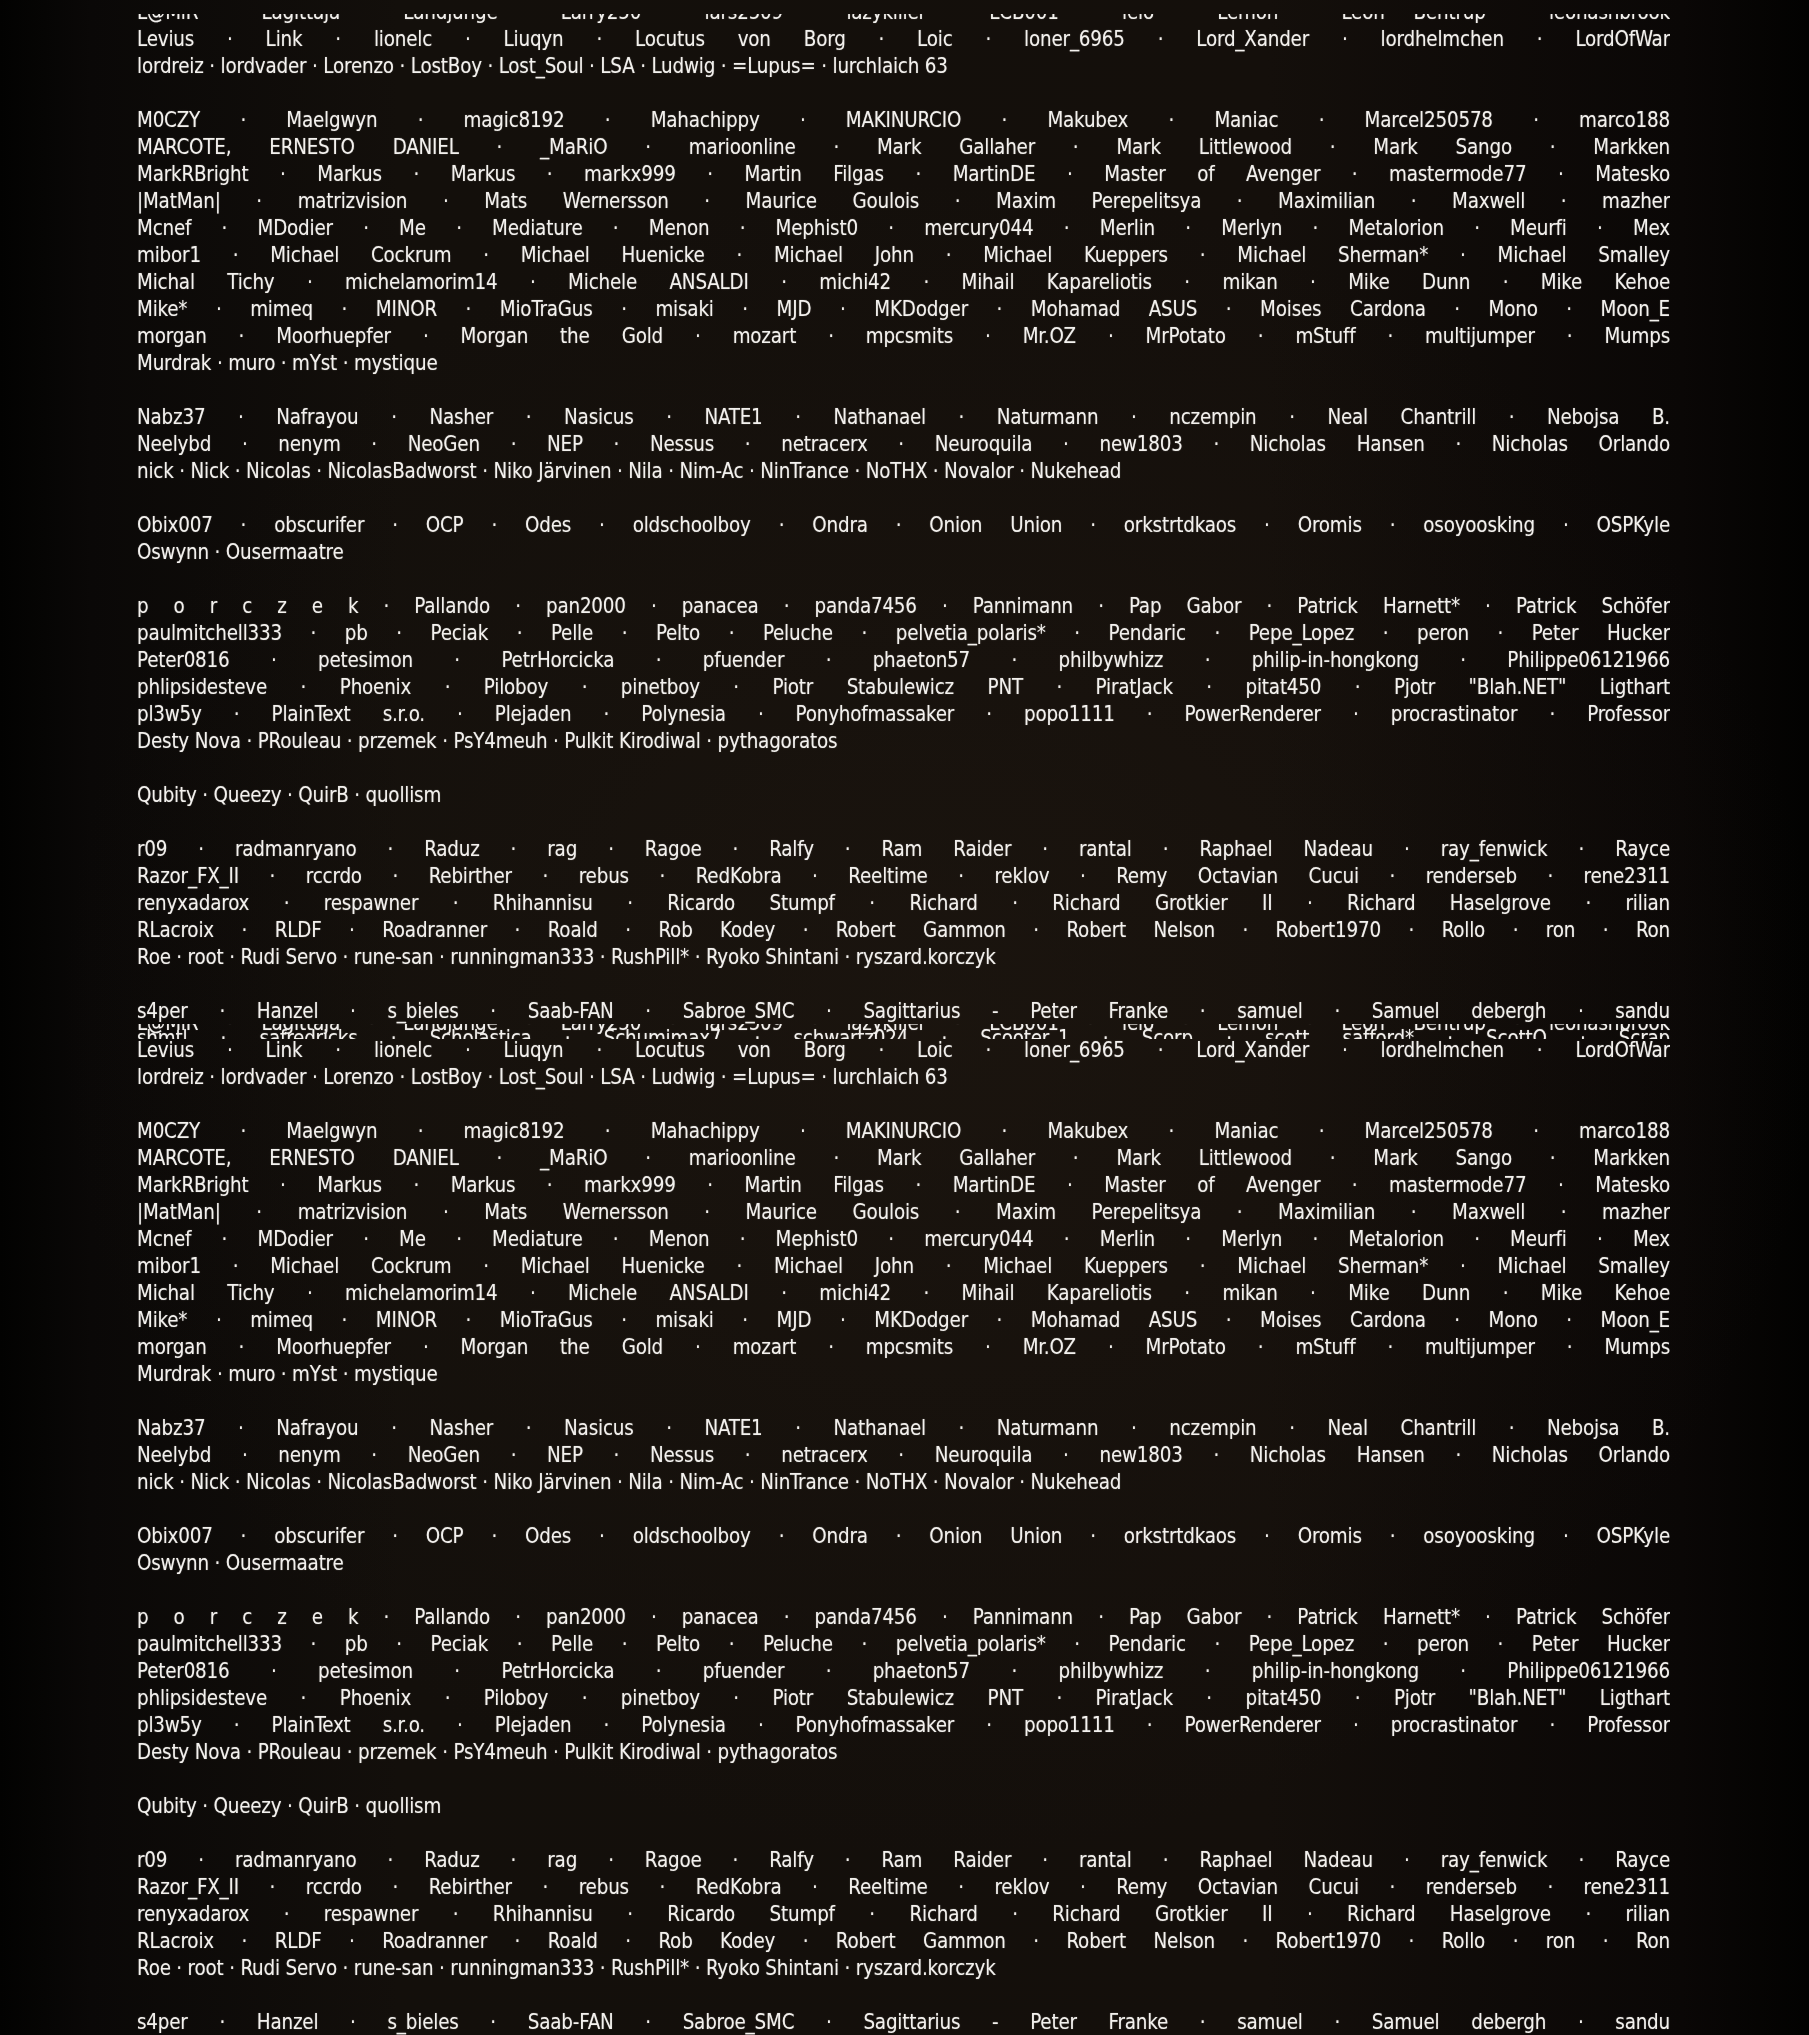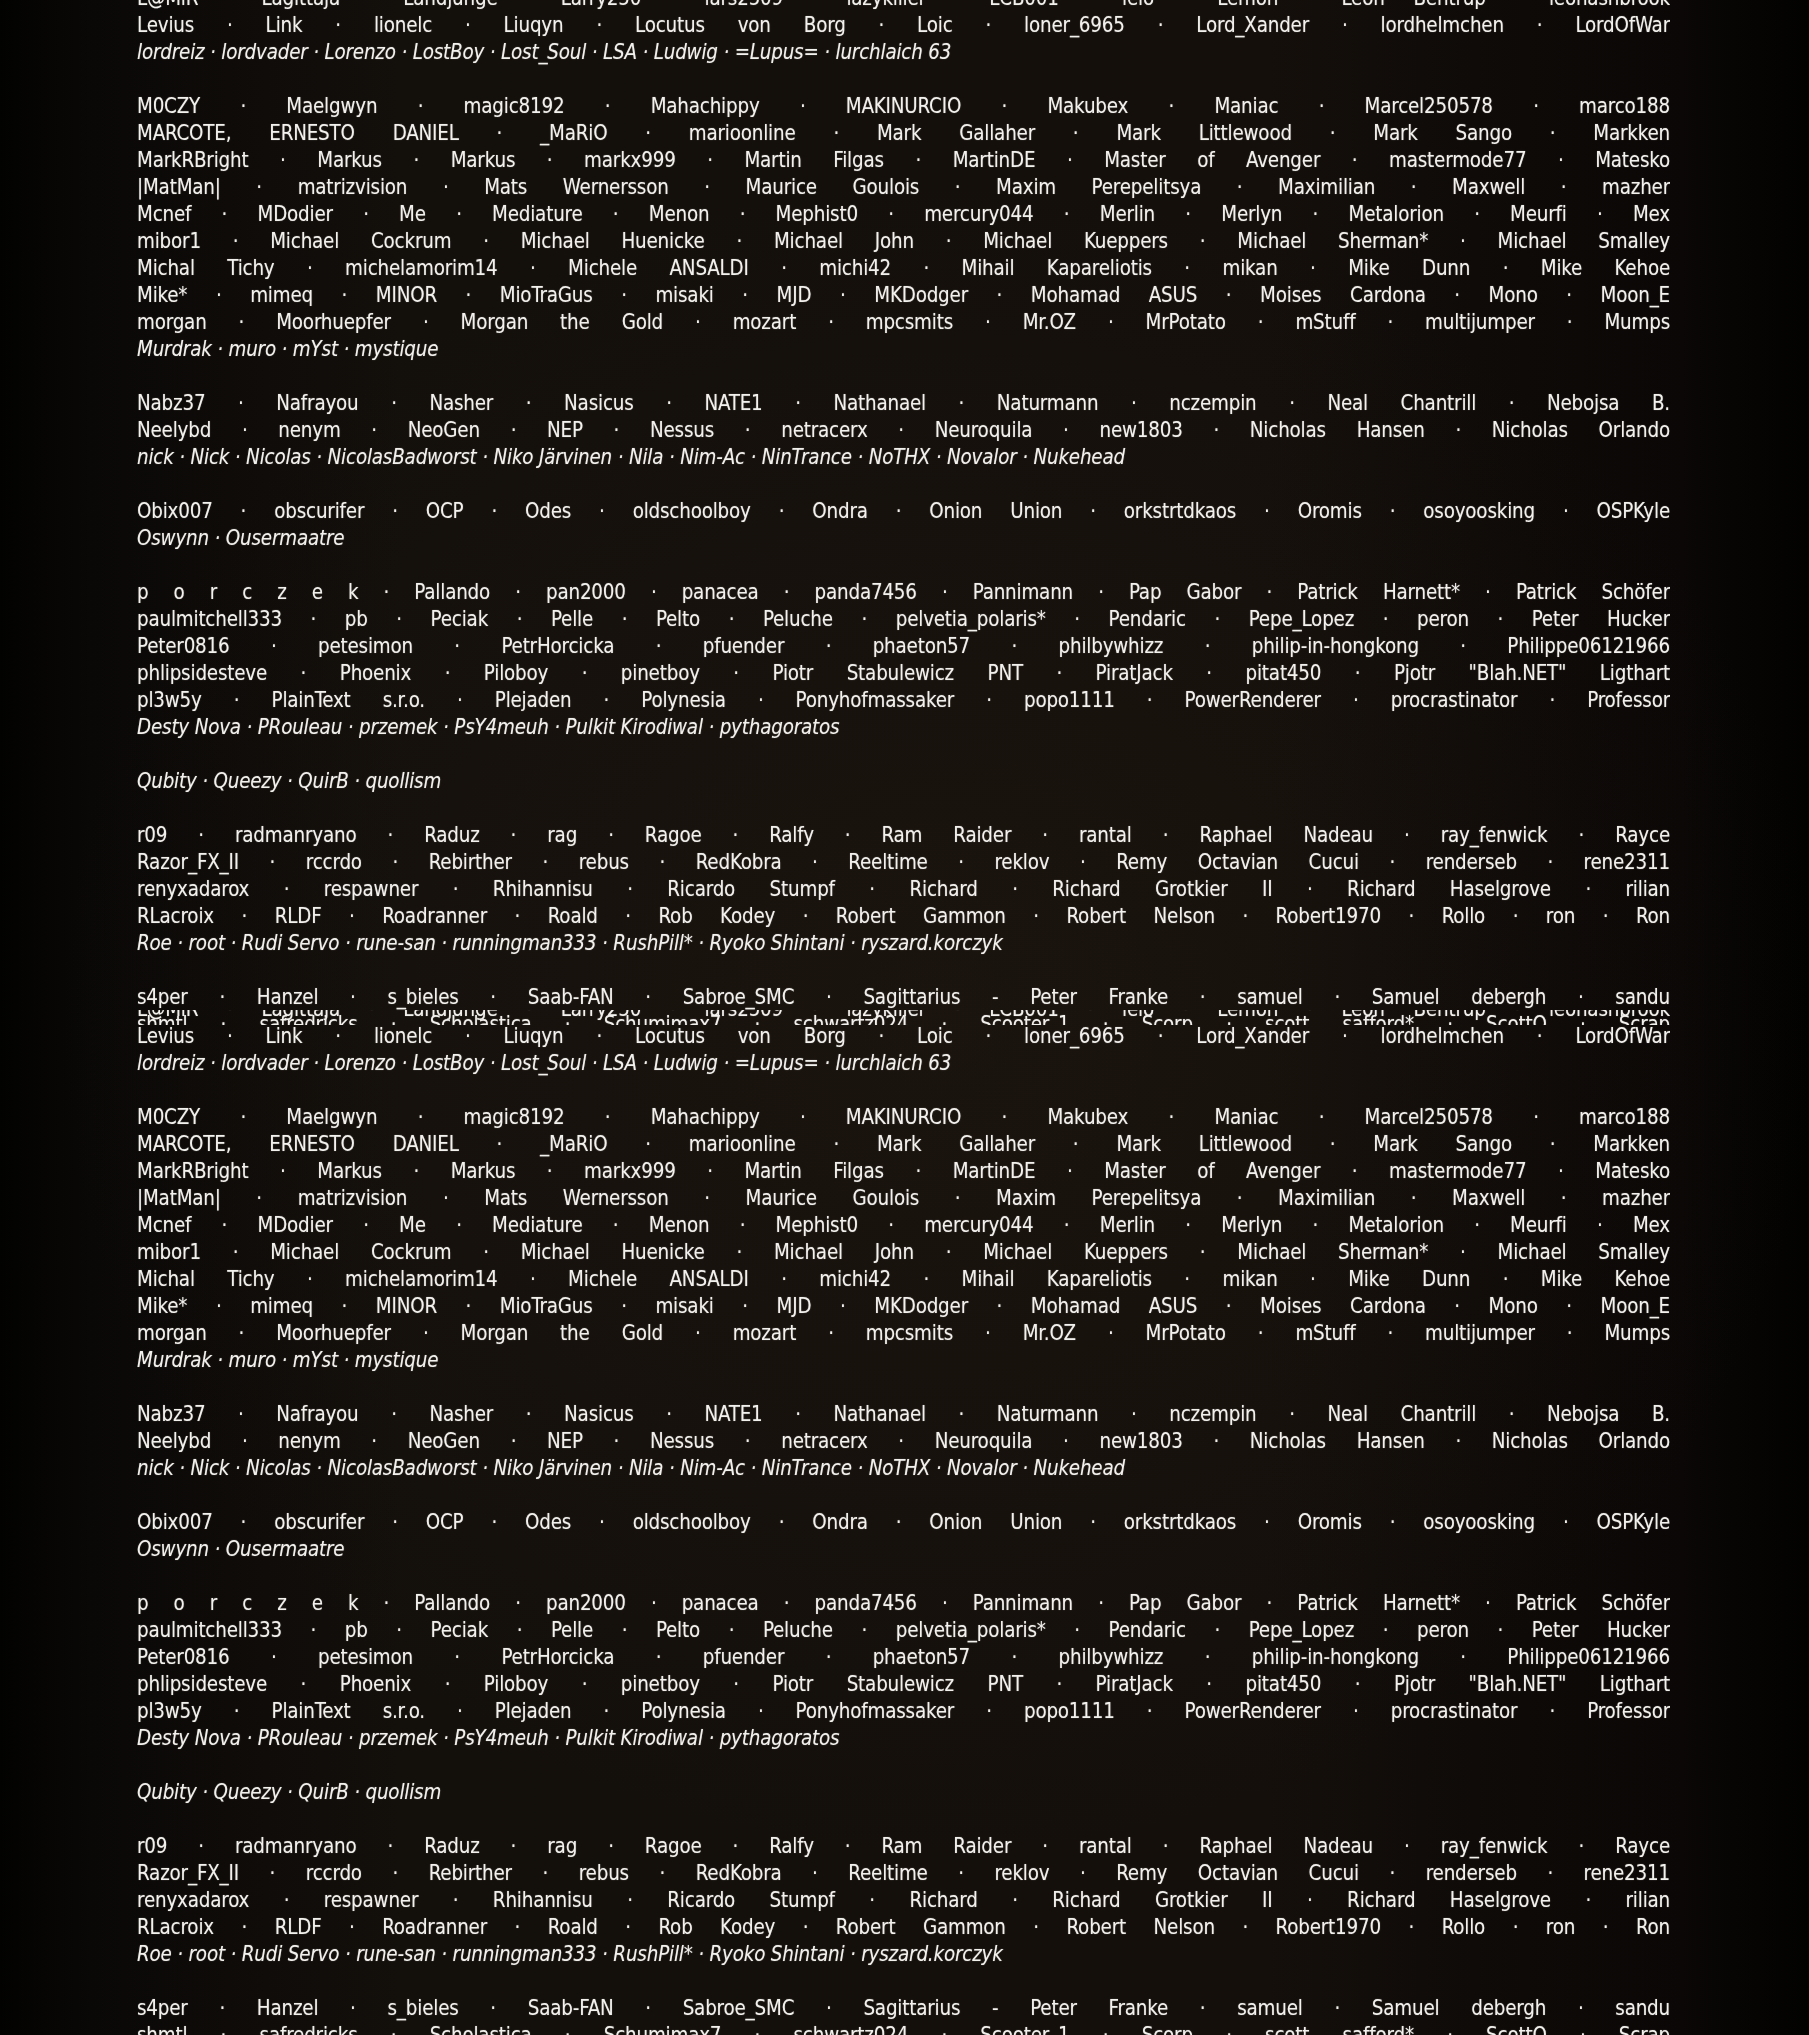--- a/index.html
+++ b/index.html
@@ -17,20 +17,21 @@
     position: absolute; inset: 0;
     background:
       radial-gradient(ellipse 65% 55% at 52% 50%, rgba(42,32,22,0.30), rgba(0,0,0,0) 75%),
       linear-gradient(90deg, #020201 0%, #0a0807 5%, #130f0b 22%, #140f0b 70%, #0a0706 93%, #020201 100%);
   }
   .frame {
     position: absolute;
     left: 137px;
     width: 1533px;
     overflow: hidden;
+    margin-top: 14px;
   }
   #frame-a { top: 0; height: 1025px; }
   #frame-b { top: 1010px; height: 1026px; }
   #frame-a .flow { margin-top: -15.4px; }
   #frame-b .flow { margin-top: -13.6px; }
   .line {
     height: 27px;
     line-height: 27px;
     font-size: 20.4px;
     letter-spacing: -0.2px;
@@ -39,21 +40,20 @@
     white-space: normal;
     overflow: hidden;
   }
   .line.just {
     text-align: justify;
     text-align-last: justify;
   }
   .line.last {
     text-align: center;
     text-align-last: left;
-    font-style: italic;
   }
 </style>
 </head>
 <body>
 
 <div id="backdrop"></div>
 
 <div id="frame-a" class="frame">
   <div class="flow">
       <div class="line just">L@MiR · Lagittaja · Lahdjunge · Larry250 · lars2509 · lazykiller · LCB001 · lelo · Lemon · Leon Bentrup · leonashbrook</div>

